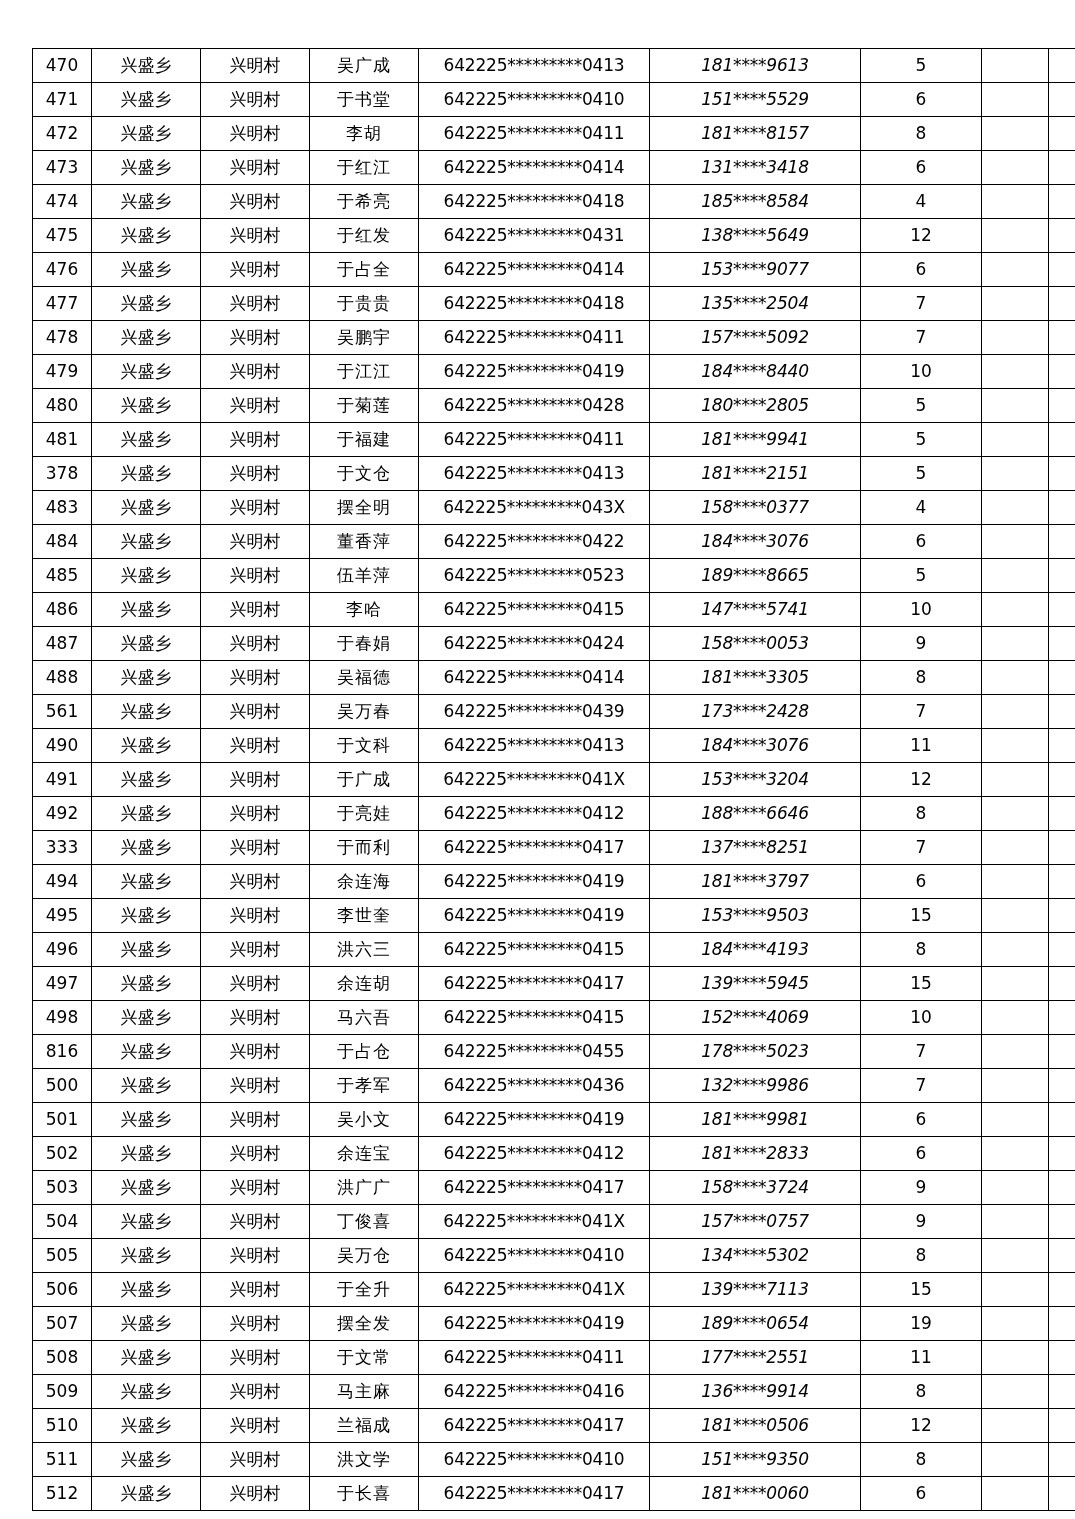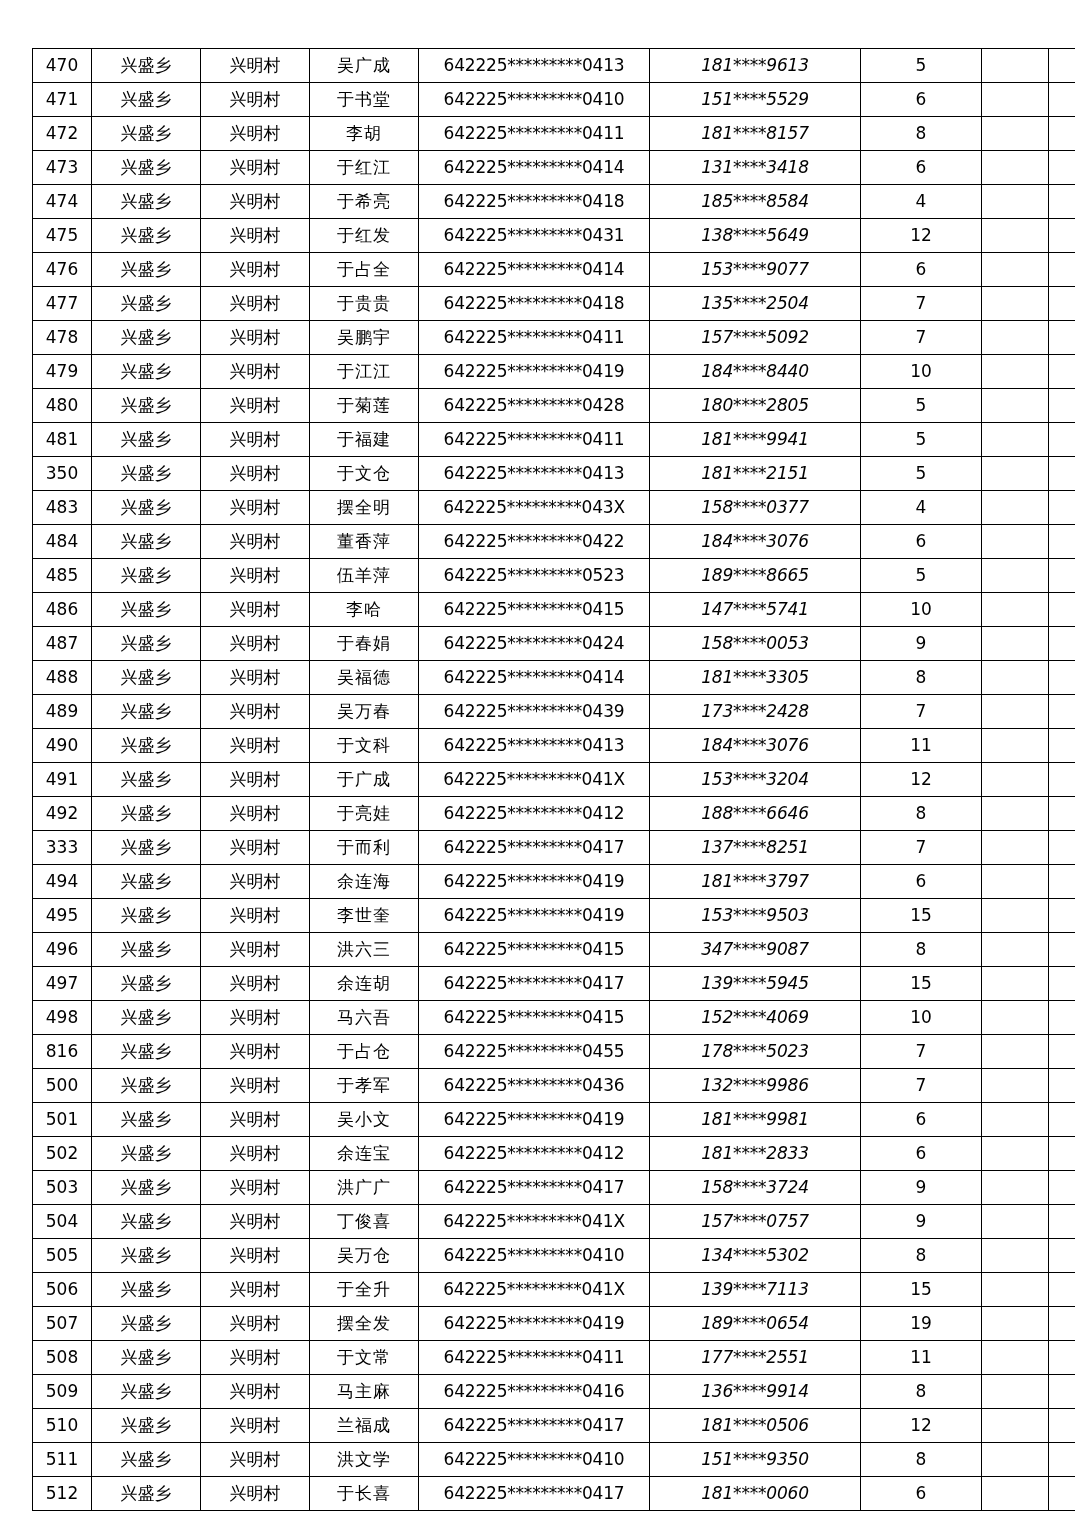--- a/index.html
+++ b/index.html
@@ -180,21 +180,21 @@
           <td class="c-town">兴盛乡</td>
           <td class="c-vill">兴明村</td>
           <td class="c-name">于福建</td>
           <td class="c-id">642225*********0411</td>
           <td class="c-phone">181****9941</td>
           <td class="c-num">5</td>
           <td class="c-blank1"></td>
           <td class="c-blank2"></td>
         </tr>
         <tr>
-          <td class="c-idx">350</td>
+          <td class="c-idx">378</td>
           <td class="c-town">兴盛乡</td>
           <td class="c-vill">兴明村</td>
           <td class="c-name">于文仓</td>
           <td class="c-id">642225*********0413</td>
           <td class="c-phone">181****2151</td>
           <td class="c-num">5</td>
           <td class="c-blank1"></td>
           <td class="c-blank2"></td>
         </tr>
         <tr>
@@ -257,21 +257,21 @@
           <td class="c-town">兴盛乡</td>
           <td class="c-vill">兴明村</td>
           <td class="c-name">吴福德</td>
           <td class="c-id">642225*********0414</td>
           <td class="c-phone">181****3305</td>
           <td class="c-num">8</td>
           <td class="c-blank1"></td>
           <td class="c-blank2"></td>
         </tr>
         <tr>
-          <td class="c-idx">489</td>
+          <td class="c-idx">561</td>
           <td class="c-town">兴盛乡</td>
           <td class="c-vill">兴明村</td>
           <td class="c-name">吴万春</td>
           <td class="c-id">642225*********0439</td>
           <td class="c-phone">173****2428</td>
           <td class="c-num">7</td>
           <td class="c-blank1"></td>
           <td class="c-blank2"></td>
         </tr>
         <tr>
@@ -339,21 +339,21 @@
           <td class="c-num">15</td>
           <td class="c-blank1"></td>
           <td class="c-blank2"></td>
         </tr>
         <tr>
           <td class="c-idx">496</td>
           <td class="c-town">兴盛乡</td>
           <td class="c-vill">兴明村</td>
           <td class="c-name">洪六三</td>
           <td class="c-id">642225*********0415</td>
-          <td class="c-phone">347****9087</td>
+          <td class="c-phone">184****4193</td>
           <td class="c-num">8</td>
           <td class="c-blank1"></td>
           <td class="c-blank2"></td>
         </tr>
         <tr>
           <td class="c-idx">497</td>
           <td class="c-town">兴盛乡</td>
           <td class="c-vill">兴明村</td>
           <td class="c-name">余连胡</td>
           <td class="c-id">642225*********0417</td>

